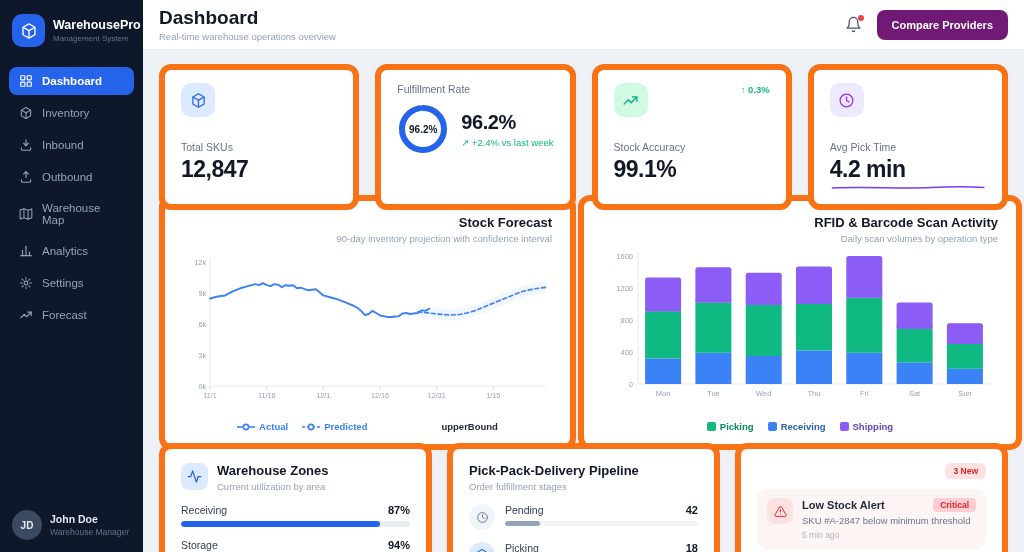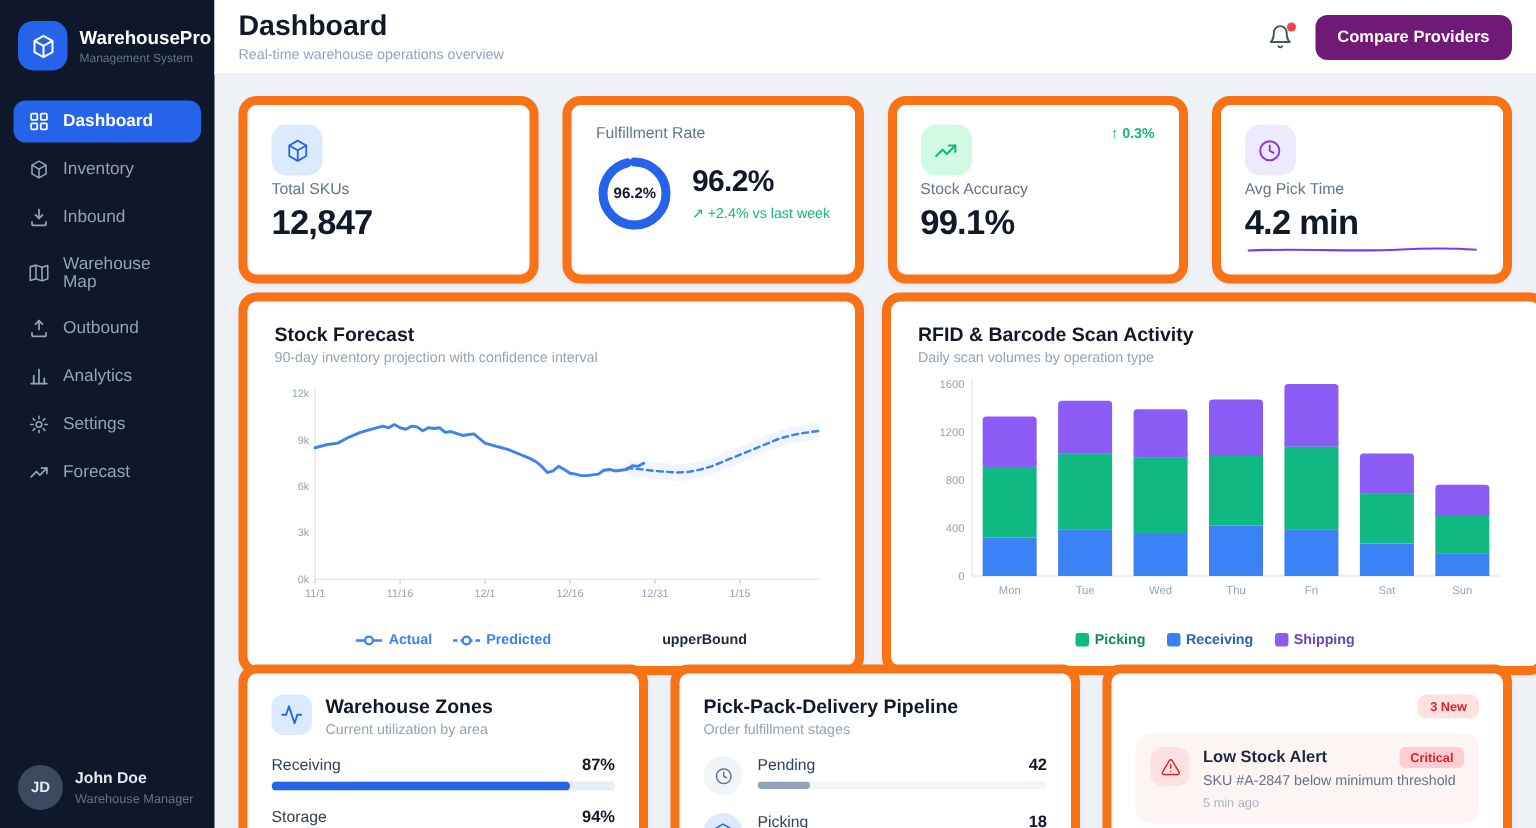--- a/index.html
+++ b/index.html
@@ -36,32 +36,32 @@
 
   .card { background:#fff; border:6px solid #f97316; border-radius:12px; box-shadow:0 1px 2px rgba(15,23,42,.05); }
 
   
   .kpi-row { display:grid; grid-template-columns:repeat(4,1fr); gap:16px; height:116px; }
   .kpi-card { padding:13px 16px; display:flex; flex-direction:column; position:relative; }
   .icon-box { width:34px; height:34px; border-radius:10px; display:flex; align-items:center; justify-content:center; }
   .icon-box.blue   { background:#dbeafe; color:#2563eb; }
   .icon-box.green  { background:#d1fae5; color:#10b981; }
   .icon-box.purple { background:#ede9fe; color:#9333ea; }
-  .kpi-label { font-size:10.5px; color:#64748b; margin-top:3px; }
+  .kpi-label { font-size:10.5px; color:#64748b; margin-top:24px; }
   .kpi-value { font-size:23px; font-weight:800; color:#111827; margin-top:3px; letter-spacing:-0.5px; }
   .kpi-top-right { position:absolute; top:14px; right:16px; font-size:9.5px; color:#10b981; font-weight:600; }
   .donut-row { display:flex; align-items:center; gap:12px; margin-top:8px; }
   .donut-wrap { position:relative; width:52px; height:52px; }
   .donut-center { position:absolute; inset:0; display:flex; align-items:center; justify-content:center; font-size:10px; font-weight:800; color:#111827; }
   .donut-value { font-size:20px; font-weight:800; color:#111827; letter-spacing:-0.4px; }
   .donut-delta { font-size:9.5px; color:#10b981; margin-top:3px; }
   .spark-line { margin-top:auto; width:100%; }
 
   
-  .charts-row { display:grid; grid-template-columns:417px 1fr; gap:12px; height:233px; }
+  .charts-row { display:grid; grid-template-columns:417px 1fr; gap:2px; height:233px;text-align:right; }
   .chart-card { padding:14px 18px 10px 18px; display:flex; flex-direction:column; }
   .card-title { font-size:13px; font-weight:700; color:#111827; }
   .card-sub { font-size:9.5px; color:#94a3b8; margin-top:3px; }
   .chart-area { flex:1; display:flex; align-items:flex-end; justify-content:center; margin-top:4px; }
   .legend-row { display:flex; align-items:center; justify-content:center; gap:14px; padding:5px 0 2px 0; }
   .legend-item { display:flex; align-items:center; gap:4px; font-size:9.5px; font-weight:600; }
   .legend-line-text { color:#3b82f6; }
   .legend-upper { color:#1e293b; font-weight:700; margin-left:60px; font-size:9.5px; }
   .legend-swatch { width:9px; height:9px; border-radius:2px; display:inline-block; }
 
@@ -141,37 +141,37 @@
             <svg width="14" height="14" viewBox="0 0 24 24" fill="none" stroke="currentColor" stroke-width="2" stroke-linecap="round" stroke-linejoin="round">
               <path d="M12 3v10"></path>
               <path d="m8 9 4 4 4-4"></path>
               <path d="M4 17v2a2 2 0 0 0 2 2h12a2 2 0 0 0 2-2v-2"></path>
             </svg>
           </span>
           <span>Inbound</span>
         </div>
         <div class="nav-item">
           <span class="nicon">
+            <svg width="14" height="14" viewBox="0 0 24 24" fill="none" stroke="currentColor" stroke-width="2" stroke-linecap="round" stroke-linejoin="round">
+              <path d="M12 13V3"></path>
+              <path d="m8 7 4-4 4 4"></path>
+              <path d="M4 17v2a2 2 0 0 0 2 2h12a2 2 0 0 0 2-2v-2"></path>
+            </svg>
+          </span>
+          <span>Outbound</span>
+        </div>
+        <div class="nav-item">
+          <span class="nicon">
             <svg width="14" height="14" viewBox="0 0 24 24" fill="none" stroke="currentColor" stroke-width="1.8" stroke-linejoin="round">
               <path d="M2 5 8.5 3l7 2.5L22 3.5v15L15.5 21l-7-2.5L2 20.5z"></path>
               <path d="M8.5 3v15.5"></path>
               <path d="M15.5 5.5V21"></path>
             </svg>
           </span>
           <span>Warehouse Map</span>
-        </div>
-        <div class="nav-item">
-          <span class="nicon">
-            <svg width="14" height="14" viewBox="0 0 24 24" fill="none" stroke="currentColor" stroke-width="2" stroke-linecap="round" stroke-linejoin="round">
-              <path d="M12 13V3"></path>
-              <path d="m8 7 4-4 4 4"></path>
-              <path d="M4 17v2a2 2 0 0 0 2 2h12a2 2 0 0 0 2-2v-2"></path>
-            </svg>
-          </span>
-          <span>Outbound</span>
         </div>
         <div class="nav-item">
           <span class="nicon">
             <svg width="14" height="14" viewBox="0 0 24 24" fill="none" stroke="currentColor" stroke-width="2" stroke-linecap="round">
               <line x1="6" y1="20" x2="6" y2="11"></line>
               <line x1="12" y1="20" x2="12" y2="4"></line>
               <line x1="18" y1="20" x2="18" y2="14"></line>
               <line x1="3" y1="20" x2="21" y2="20"></line>
             </svg>
           </span>

